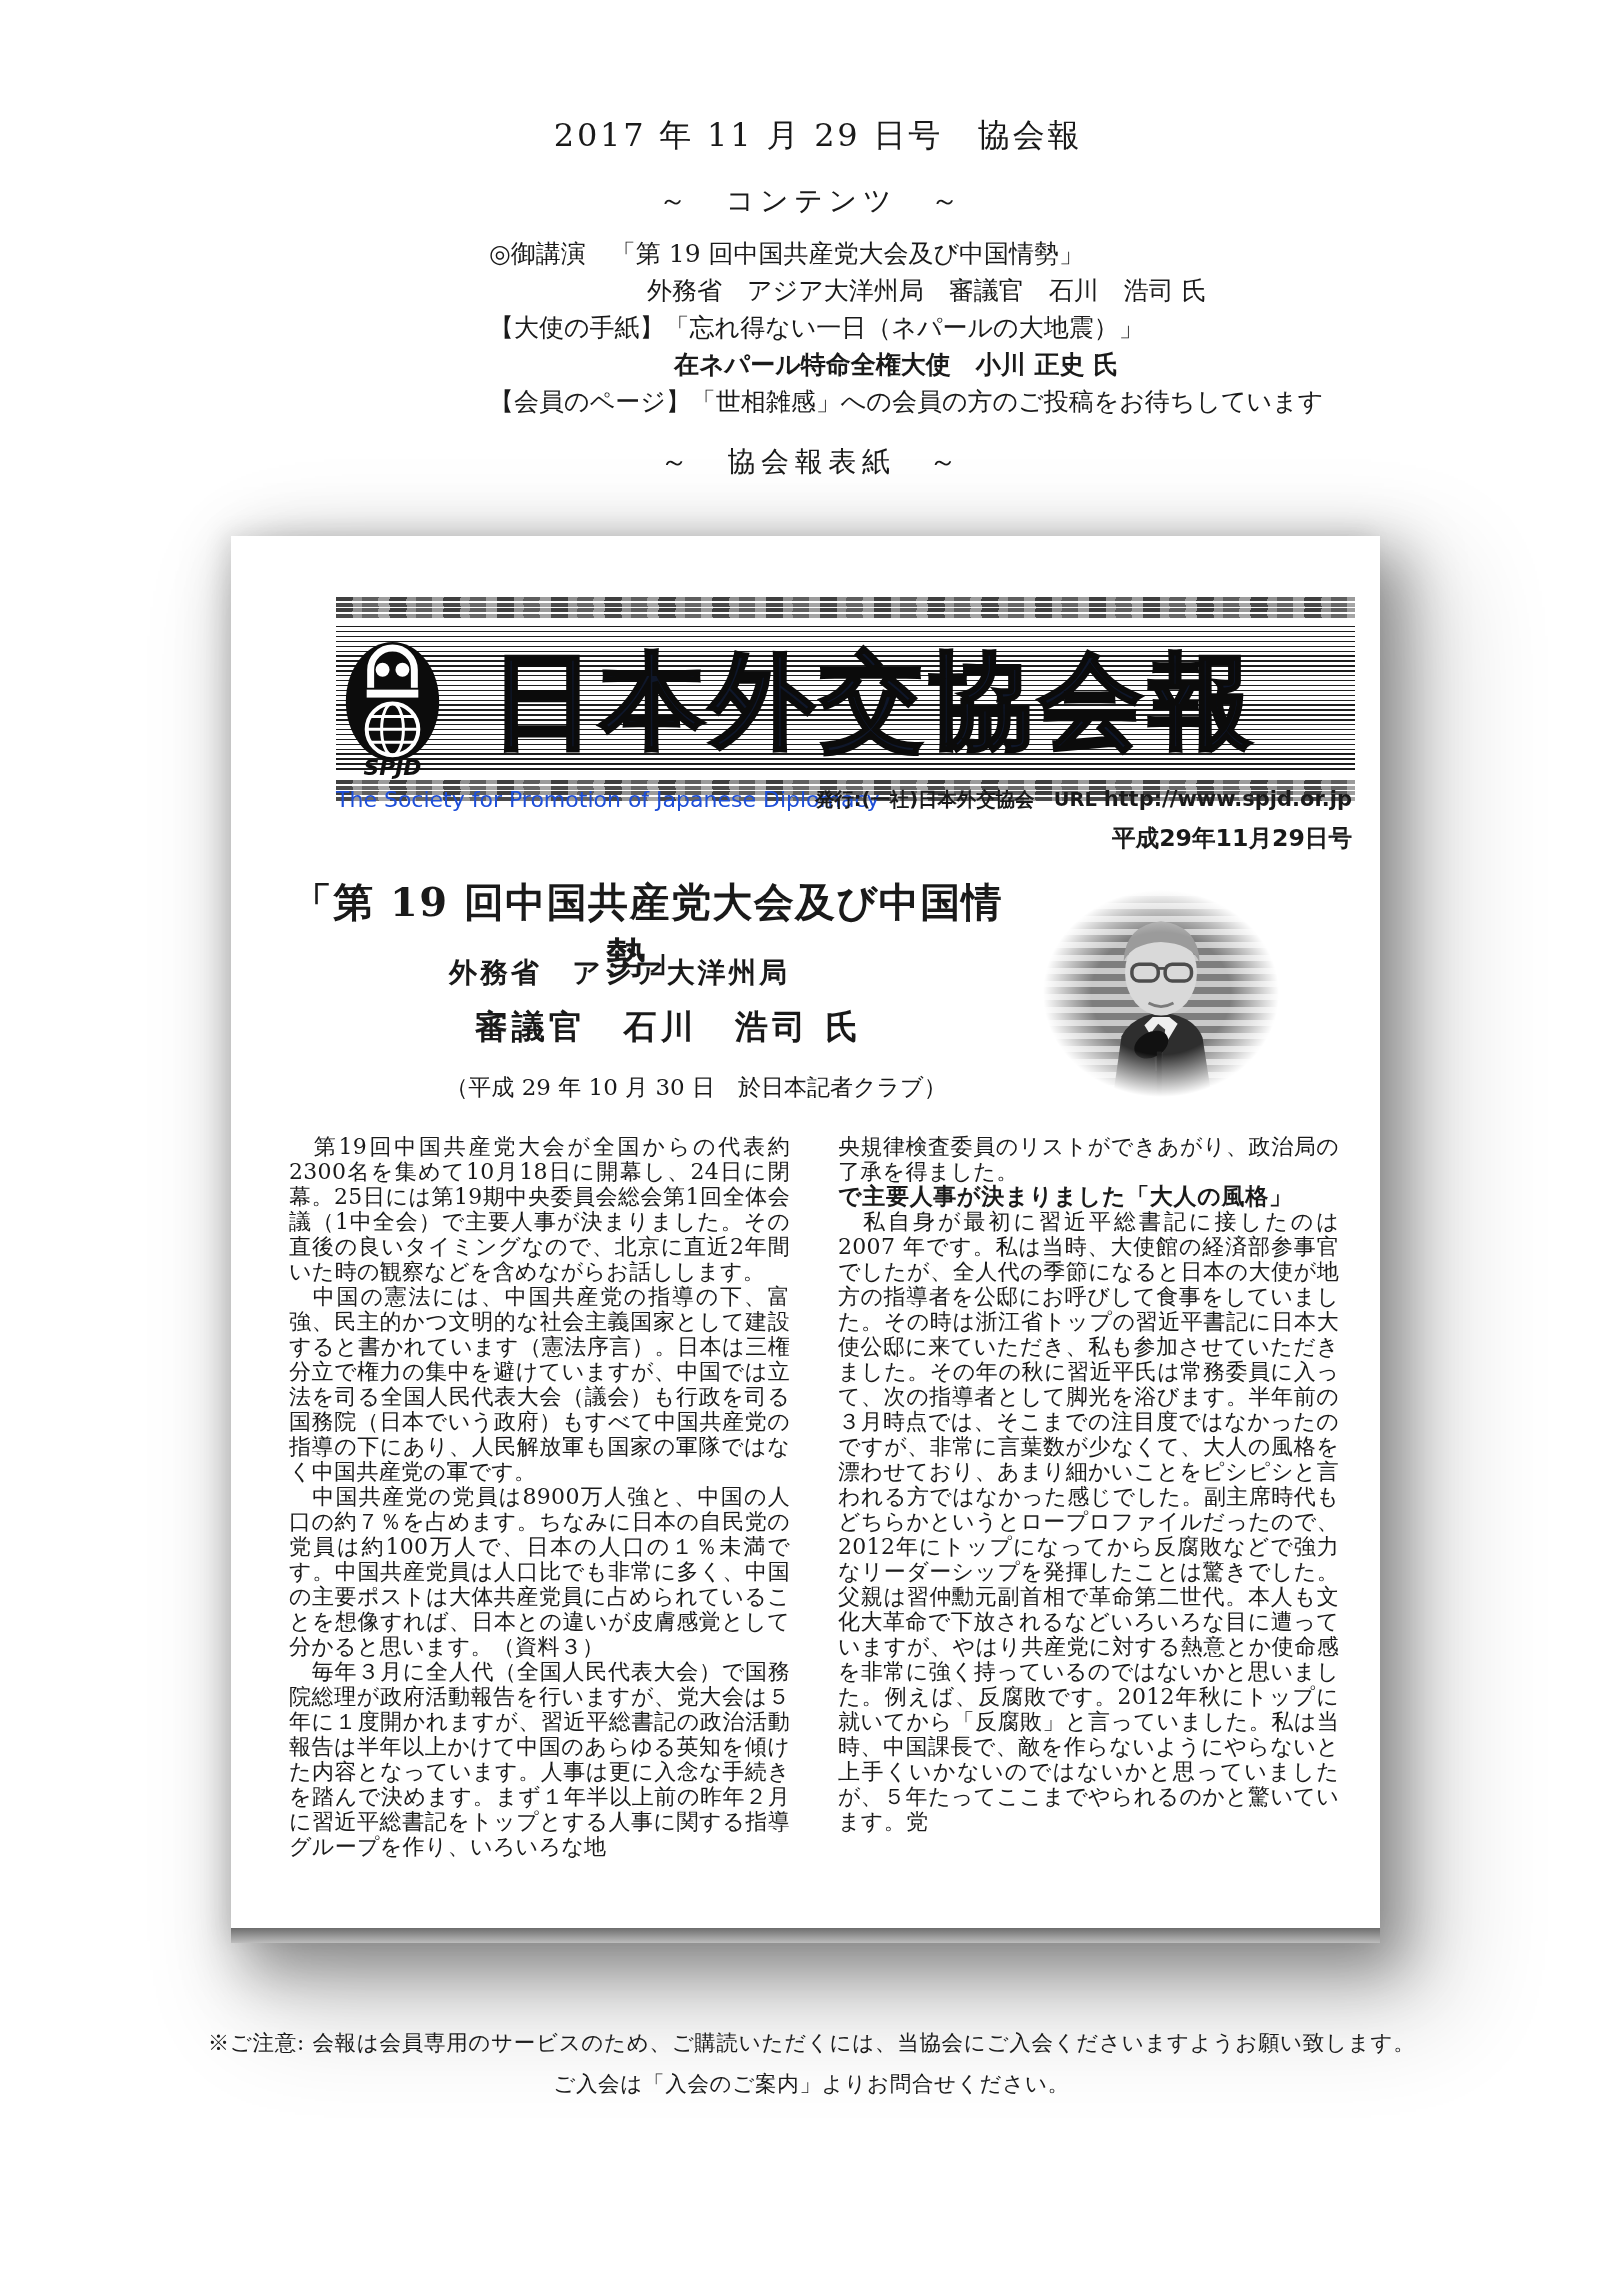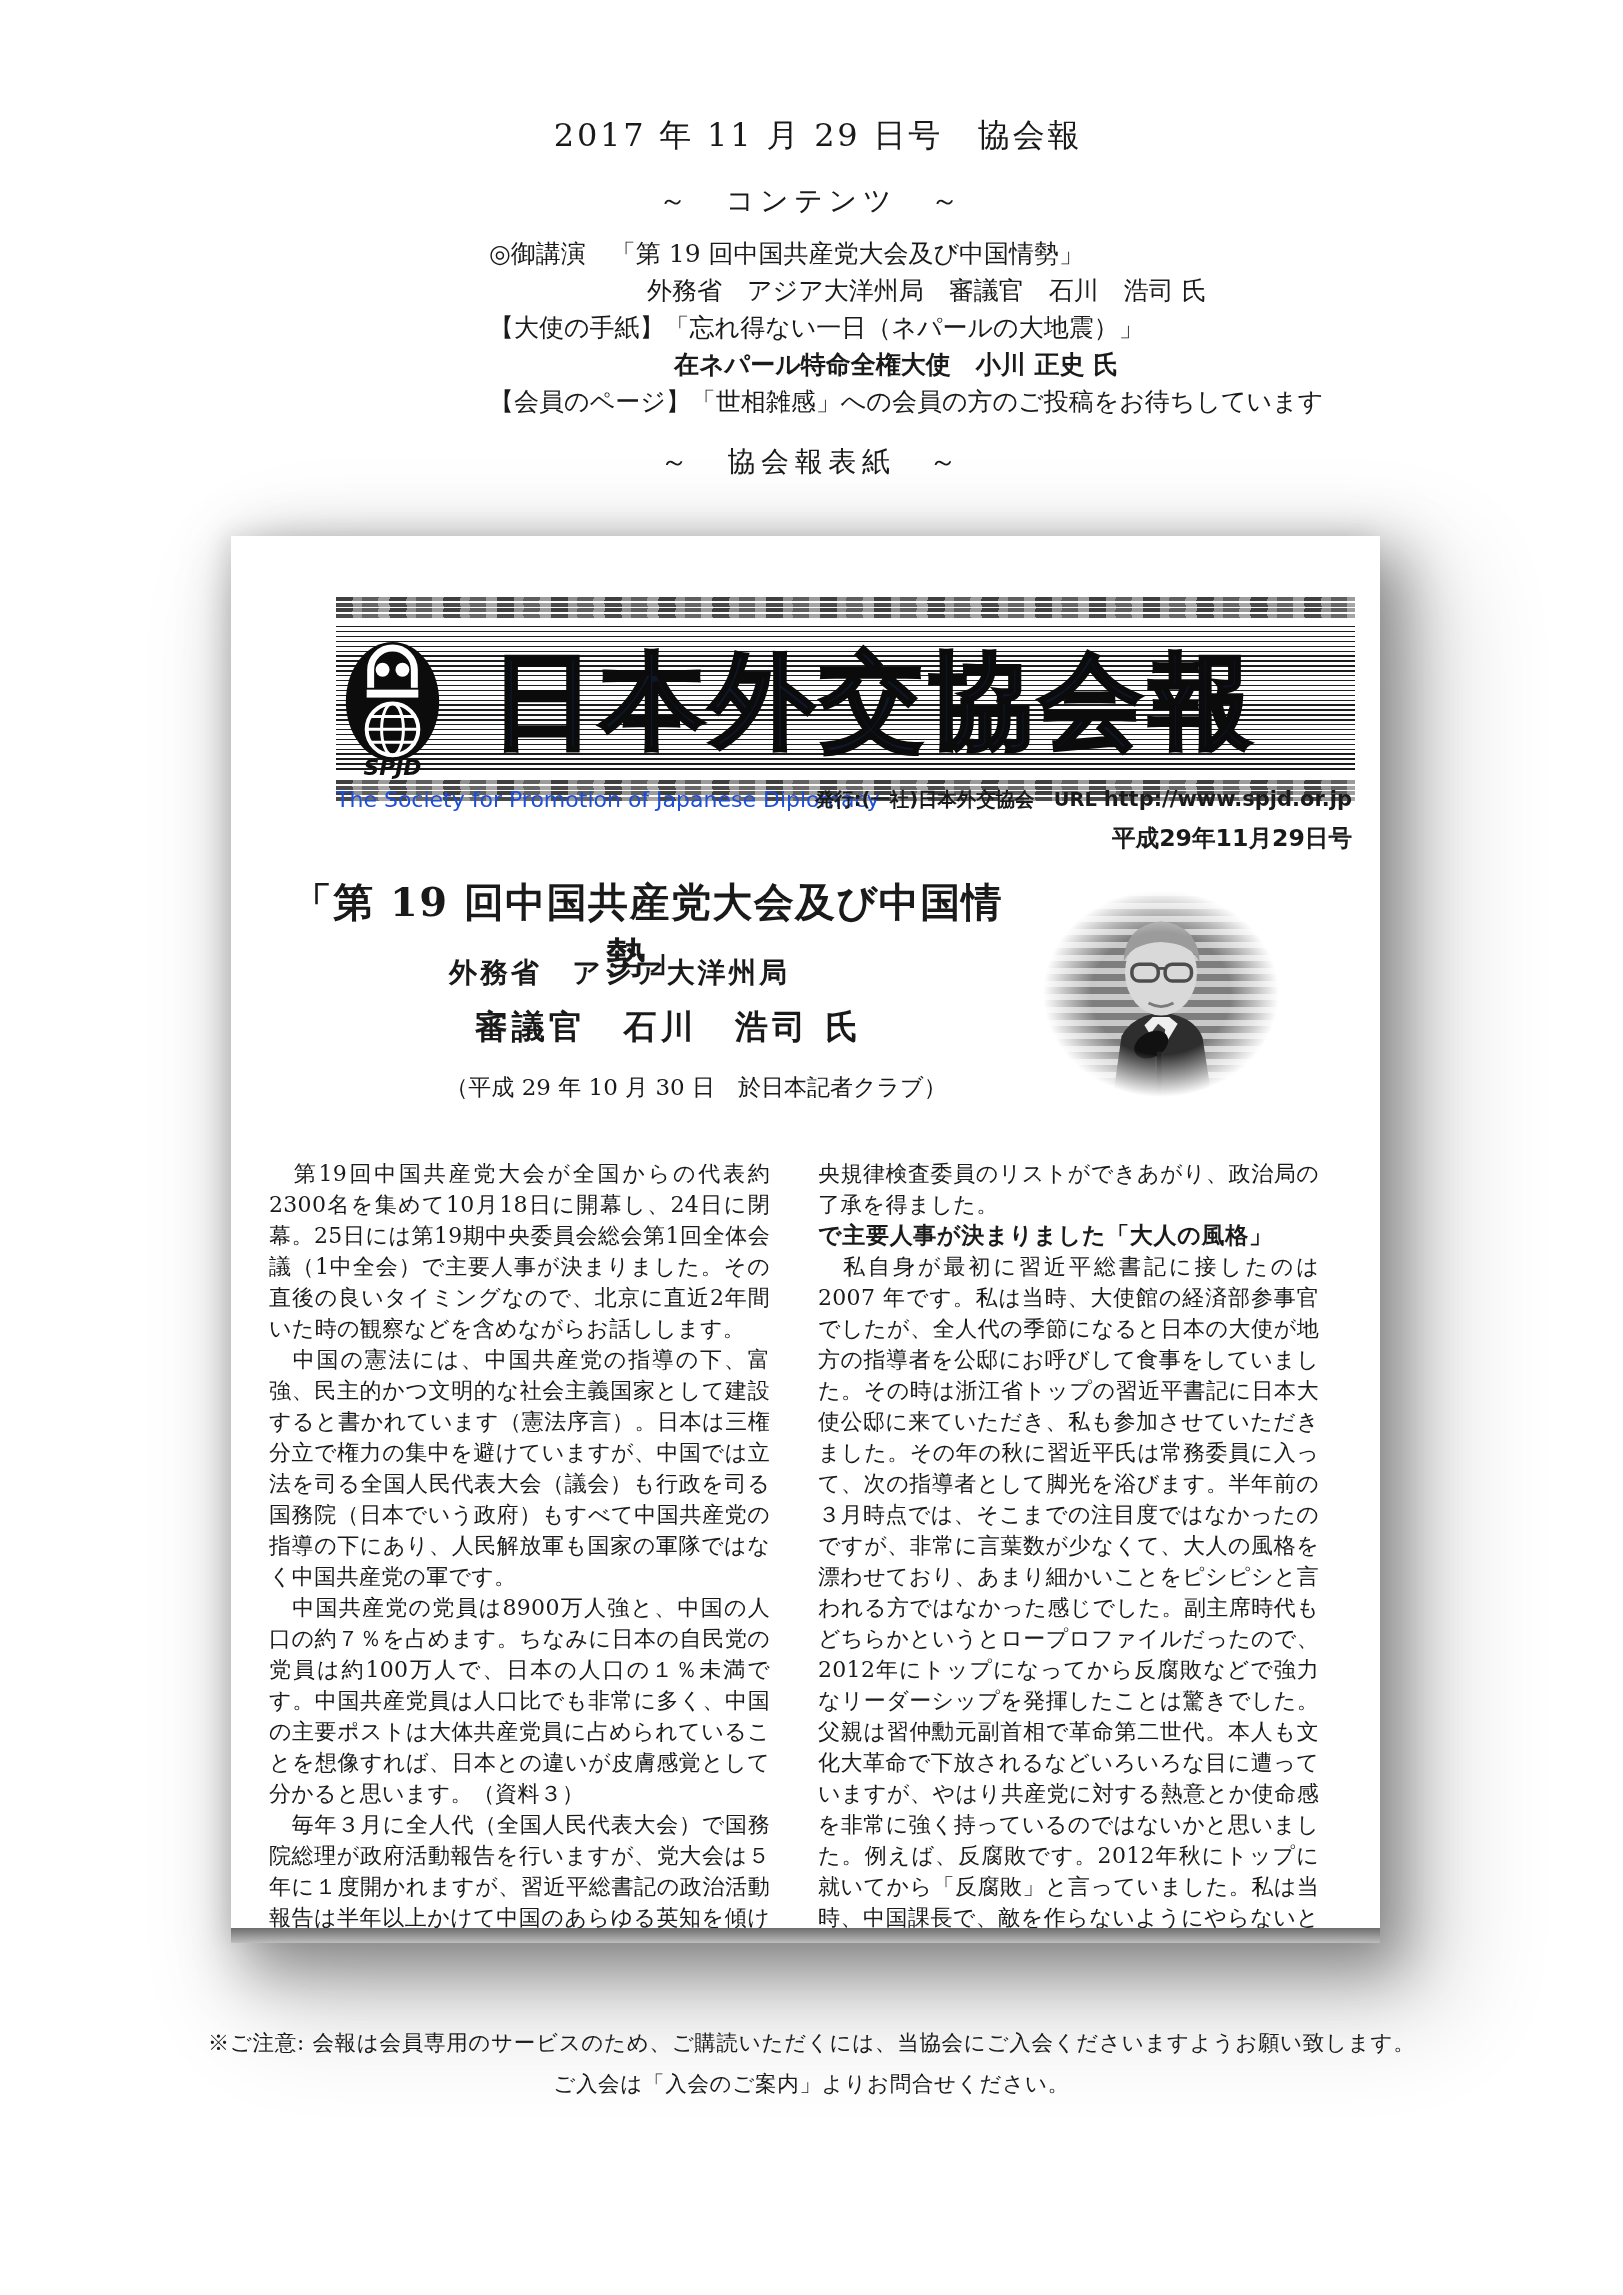--- a/index.html
+++ b/index.html
@@ -50,22 +50,22 @@
   .speaker{left:28px;top:469px;width:819px;font-size:33px;font-weight:bold;text-align:center;letter-spacing:4.2px;}
   .venue{left:28px;top:536px;width:874px;font-size:23px;text-align:center;}
 
   .photo{left:797px;top:341px;width:266px;height:233px;}
   .photo .blinds{position:absolute;inset:0;border-radius:50%;overflow:hidden;
      background:repeating-linear-gradient(to bottom,#c9c9c9 0 6.2px,#7e7e7e 6.2px 13px);}
   .photo svg{position:absolute;inset:0;}
   .photo .vignette{position:absolute;inset:-1.4px;
      background:radial-gradient(ellipse closest-side at 50% 50%,rgba(255,255,255,0) 52%,rgba(255,255,255,.55) 72%,#ffffff 88%);}
 
-  .col{top:622px;width:501px;height:790px;font-size:22px;line-height:31px;
-     text-align:justify;overflow:hidden;letter-spacing:0.3px;}
+  .col{top:598px;width:501px;height:790px;font-size:22px;line-height:25px;
+     text-align:justify;overflow:hidden;letter-spacing:0.3px;margin-left:20px;}
   .col-left{left:38px;}
   .col-right{left:587px;}
   .col p{margin:0;text-indent:0;}
   .section-heading{font-weight:bold;font-size:23px;margin:30.5px 0 0 0;
      font-family:"DejaVu Sans","Liberation Sans",sans-serif;letter-spacing:0.7px;}
   .col .after-heading{margin-top:0;}
 
   .page-bottom-bar{left:0;right:0;bottom:0;height:15.3px;
      background:linear-gradient(to bottom,#6d6d6d,#bdbdbd);}
 

